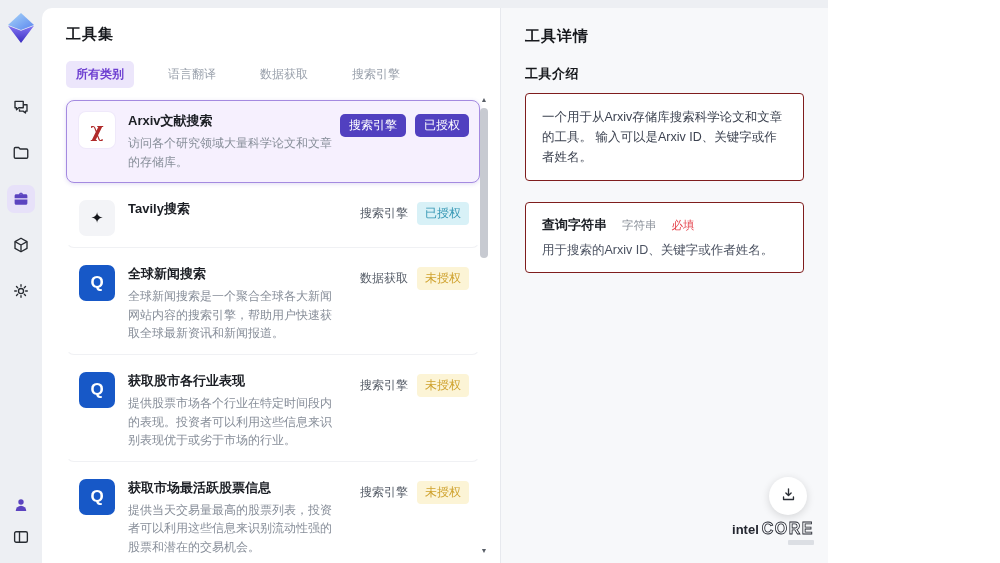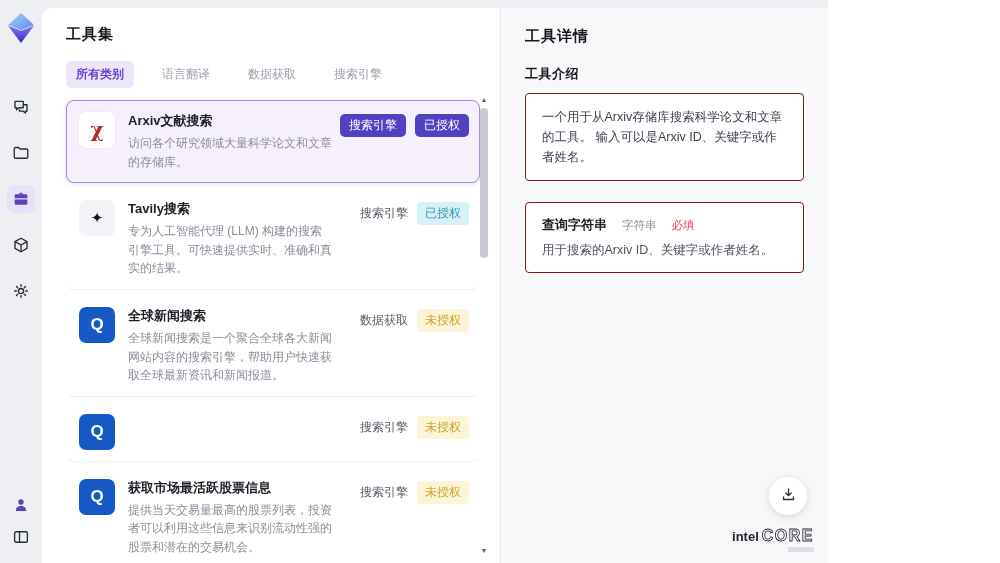--- a/index.html
+++ b/index.html
@@ -20,21 +20,21 @@
   .nav-btn.user { color:#5b43c0; margin:2px 0; }
   .nav-bottom .nav-btn:last-child { margin:2px 0 0; }
 
   
   .main { position:absolute; left:42px; top:0; right:0; bottom:0; padding-top:8px; }
   .content { display:flex; height:100%; background:#fff; border-top-left-radius:10px; overflow:hidden; }
 
   
   .list-pane { width:458px; min-width:458px; padding:17px 0 0 24px; position:relative; }
   .page-title { font-size:15px; font-weight:bold; color:#17191d; margin-bottom:17px; letter-spacing:1px; }
-  .tabs { display:flex; gap:18px; align-items:center; margin-bottom:12px; }
+  .tabs { display:flex; gap:24px; align-items:center; margin-bottom:12px; }
   .tab { font-size:12px; color:#9aa1ac; background:transparent; border:none;
     padding:5px 10px; border-radius:5px; cursor:pointer; white-space:nowrap; }
   .tab.active { color:#6d3fd1; background:#ece6fb; font-weight:bold; }
 
   .tool-list { width:414px; }
   .tool-card { display:flex; align-items:flex-start; padding:11px 10px 11px 12px;
     border:1px solid transparent; border-bottom:1px solid #f0f1f4; border-radius:8px;
     margin-bottom:5px; background:#fff; cursor:pointer; }
   .tool-card.selected { background:#f6f0fe; border:1px solid #a48ae0;
     box-shadow:0 1px 4px rgba(91,67,192,.18); }
@@ -72,21 +72,21 @@
   .param-head { display:flex; align-items:baseline; gap:15px; margin-bottom:8px;text-align:right; }
   .param-name { font-size:13px; font-weight:bold; color:#1b1e24; }
   .param-type { font-size:11.5px; color:#8a9099; }
   .param-req { font-size:11.5px; color:#e5434d; }
   .param-desc { font-size:12.5px; color:#4a5160; }
 
   
   .fab { position:absolute; right:21px; bottom:48px; width:38px; height:38px; border-radius:50%;
     background:#fff; border:none; box-shadow:0 2px 8px rgba(0,0,0,.14); color:#2a2e35;
     display:flex; align-items:center; justify-content:center; cursor:pointer; }
-  .brand { position:absolute; right:14px; bottom:11px; display:flex; flex-direction:column; align-items:flex-end; }
+  .brand { position:absolute; right:14px; bottom:18px; display:flex; flex-direction:column; align-items:flex-end; }
   .brand-row { display:flex; align-items:baseline; gap:3px; }
   .brand .intel { font-weight:bold; font-size:13px; color:#22252e; }
   .brand .core { font-size:16px; font-weight:bold; letter-spacing:1.5px; color:transparent;
     -webkit-text-stroke:.8px #22252e; }
   .brand-sub { width:26px; height:5px; background:#dcdfe4; border-radius:1px; margin-top:2px; }
 </style>
 </head>
 <body>
 
 <div class="app">
@@ -193,40 +193,43 @@
               </div>
               <div class="tool-tags">
                 <span class="cat">搜索引擎</span>
                 <span class="badge auth">已授权</span>
               </div>
             </div>
             <div class="tool-card">
               <span class="ticon tavily">✦</span>
               <div class="tool-main">
                 <div class="tool-name">Tavily搜索</div>
-                <div class="tool-desc">专为人工智能代理 (LLM) 构建的搜索引擎工具。可快速提供实时、准确和真实的结果。</div>
               </div>
               <div class="tool-tags">
                 <span class="cat">搜索引擎</span>
                 <span class="badge auth">已授权</span>
               </div>
             </div>
             <div class="tool-card">
               <span class="ticon qblue">Q</span>
               <div class="tool-main">
                 <div class="tool-name">全球新闻搜索</div>
                 <div class="tool-desc">全球新闻搜索是一个聚合全球各大新闻网站内容的搜索引擎，帮助用户快速获取全球最新资讯和新闻报道。</div>
               </div>
               <div class="tool-tags">
                 <span class="cat">数据获取</span>
                 <span class="badge unauth">未授权</span>
               </div>
             </div>
             <div class="tool-card">
               <span class="ticon qblue">Q</span>
+              <div class="tool-main">
+                <div class="tool-name">获取股市各行业表现</div>
+                <div class="tool-desc">提供股票市场各个行业在特定时间段内的表现。投资者可以利用这些信息来识别表现优于或劣于市场的行业。</div>
+              </div>
               <div class="tool-tags">
                 <span class="cat">搜索引擎</span>
                 <span class="badge unauth">未授权</span>
               </div>
             </div>
             <div class="tool-card">
               <span class="ticon qblue">Q</span>
               <div class="tool-main">
                 <div class="tool-name">获取市场最活跃股票信息</div>
                 <div class="tool-desc">提供当天交易量最高的股票列表，投资者可以利用这些信息来识别流动性强的股票和潜在的交易机会。</div>

